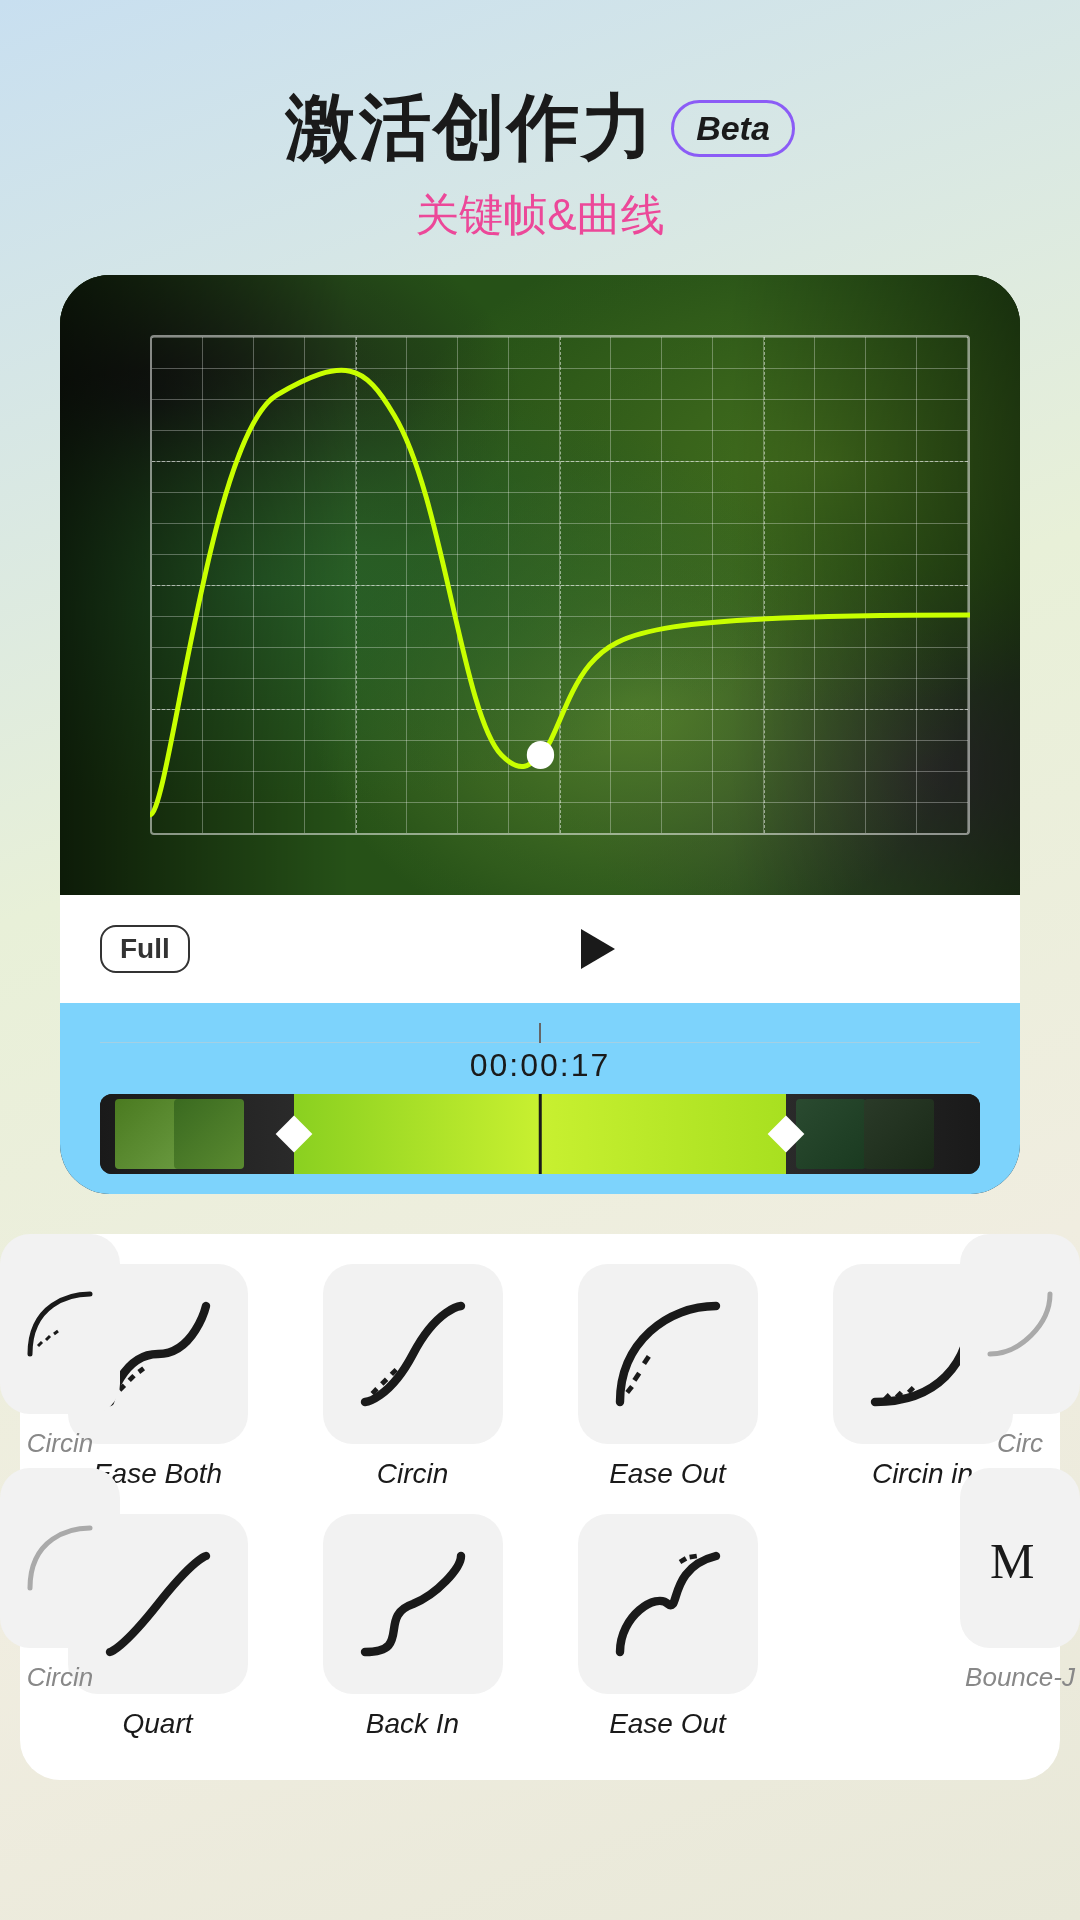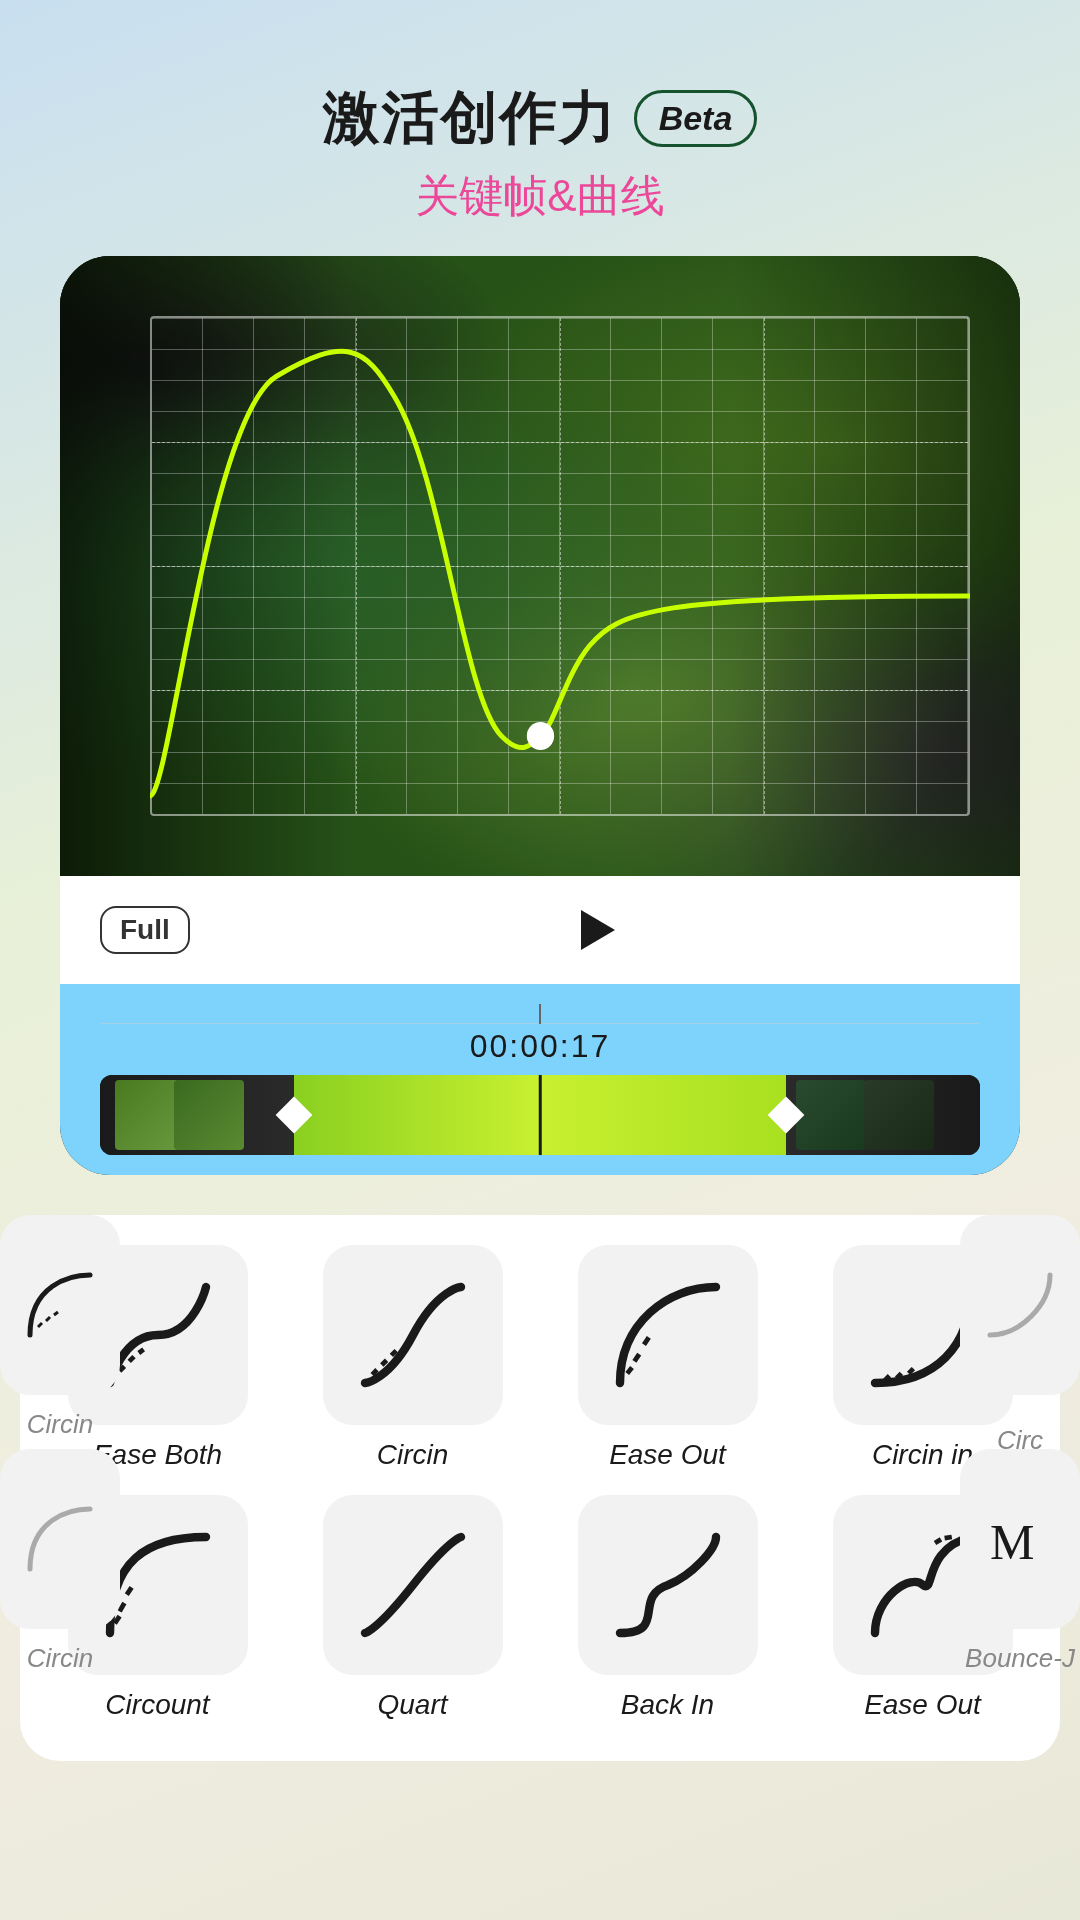--- a/index.html
+++ b/index.html
@@ -21,28 +21,28 @@
     }
 
     .title-row {
       display: flex;
       align-items: center;
       justify-content: center;
       gap: 16px;
     }
 
     .main-title {
-      font-size: 57px;
+      font-size: 72px;
       font-weight: 900;
       color: #1a1a1a;
       letter-spacing: 2px;
     }
 
     .beta-badge {
-      border: 3px solid #14532d;
+      border: 3px solid #8b5cf6;
       border-radius: 30px;
       padding: 6px 22px;
       font-size: 34px;
       font-style: italic;
       font-weight: 700;
       color: #1a1a1a;
     }
 
     .subtitle {
       font-size: 44px;
@@ -388,21 +388,21 @@
       <svg viewBox="0 0 80 80" width="80" height="80">
         <path d="M 10 70 C 10 20, 50 10, 70 10" fill="none" stroke="#1a1a1a" stroke-width="5" stroke-linecap="round"></path>
         <line x1="18" y1="62" x2="22" y2="58" stroke="#1a1a1a" stroke-width="3"></line>
         <line x1="26" y1="56" x2="30" y2="52" stroke="#1a1a1a" stroke-width="3"></line>
         <line x1="34" y1="50" x2="38" y2="47" stroke="#1a1a1a" stroke-width="3"></line>
       </svg>
     </div>
     <span class="side-label">Circin</span>
   </div>
 
-  <div style="position:absolute; right:0; top:0; z-index:5; display:flex; flex-direction:column; align-items:center; gap:30px;">
+  <div style="position:absolute; right:0; top:0; z-index:5; display:flex; flex-direction:column; align-items:center; gap:14px;">
     <div class="side-card">
       <svg viewBox="0 0 80 80" width="80" height="80">
         <path d="M 10 70 C 40 70, 70 40, 70 10" fill="none" stroke="#aaa" stroke-width="5" stroke-linecap="round"></path>
       </svg>
     </div>
     <span class="side-label">Circ</span>
   </div>
 
   <div class="easing-panel">
 
@@ -452,31 +452,20 @@
             <line x1="28" y1="86" x2="32" y2="82" stroke="#1a1a1a" stroke-width="4"></line>
             <line x1="38" y1="82" x2="42" y2="78" stroke="#1a1a1a" stroke-width="4"></line>
           </svg>
         </div>
         <span class="easing-label">Circin in</span>
       </div>
     </div>
 
     <div class="easing-grid">
 
-      <div class="easing-item">
-        <div class="easing-card">
-          <svg viewBox="0 0 100 100">
-            <path d="M 10 90 C 10 30, 40 10, 90 10" fill="none" stroke="#1a1a1a" stroke-width="7" stroke-linecap="round"></path>
-            <line x1="14" y1="82" x2="18" y2="76" stroke="#1a1a1a" stroke-width="4"></line>
-            <line x1="18" y1="72" x2="22" y2="65" stroke="#1a1a1a" stroke-width="4"></line>
-            <line x1="24" y1="58" x2="28" y2="52" stroke="#1a1a1a" stroke-width="4"></line>
-          </svg>
-        </div>
-        <span class="easing-label">Circount</span>
-      </div>
 
       <div class="easing-item">
         <div class="easing-card">
           <svg viewBox="0 0 100 100">
             <path d="M 10 90 C 10 90, 20 88, 50 50 C 80 12, 90 10, 90 10" fill="none" stroke="#1a1a1a" stroke-width="7" stroke-linecap="round"></path>
           </svg>
         </div>
         <span class="easing-label">Quart</span>
       </div>
 

